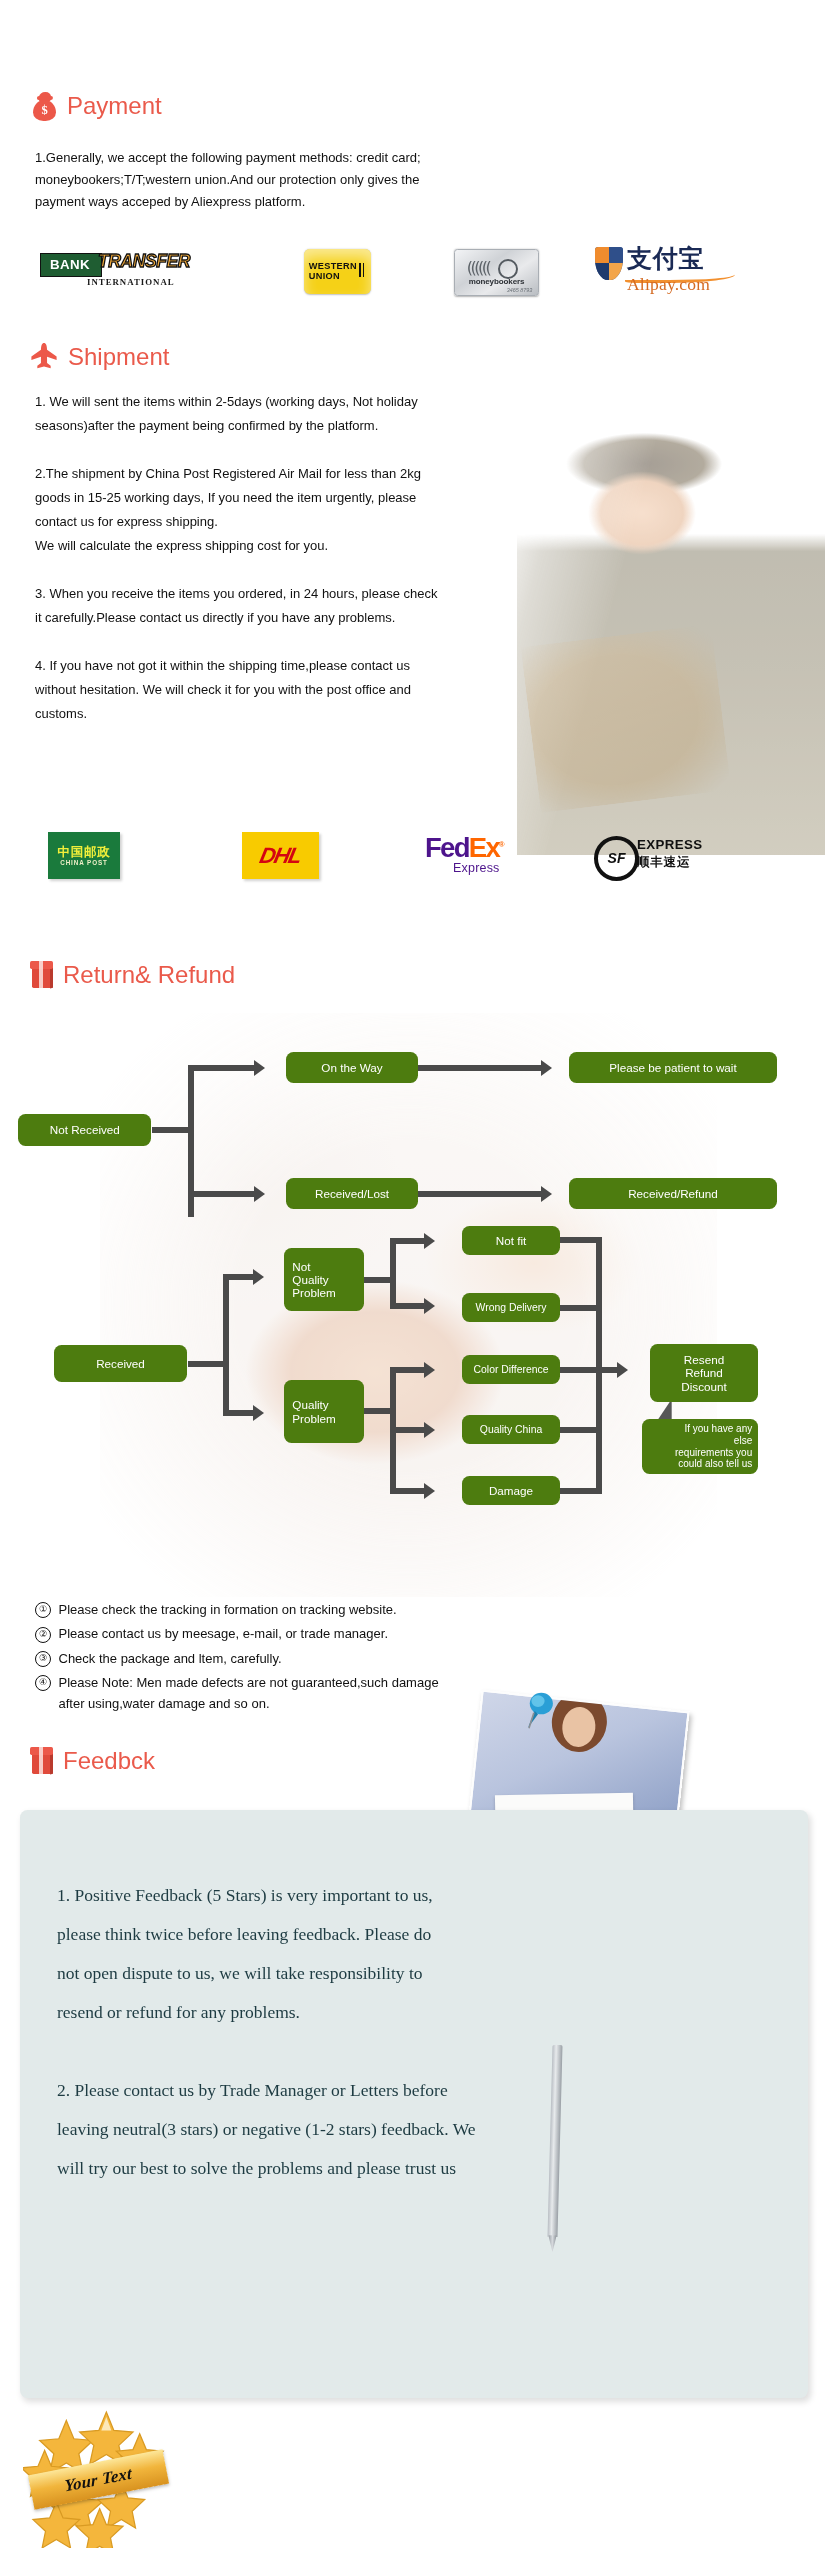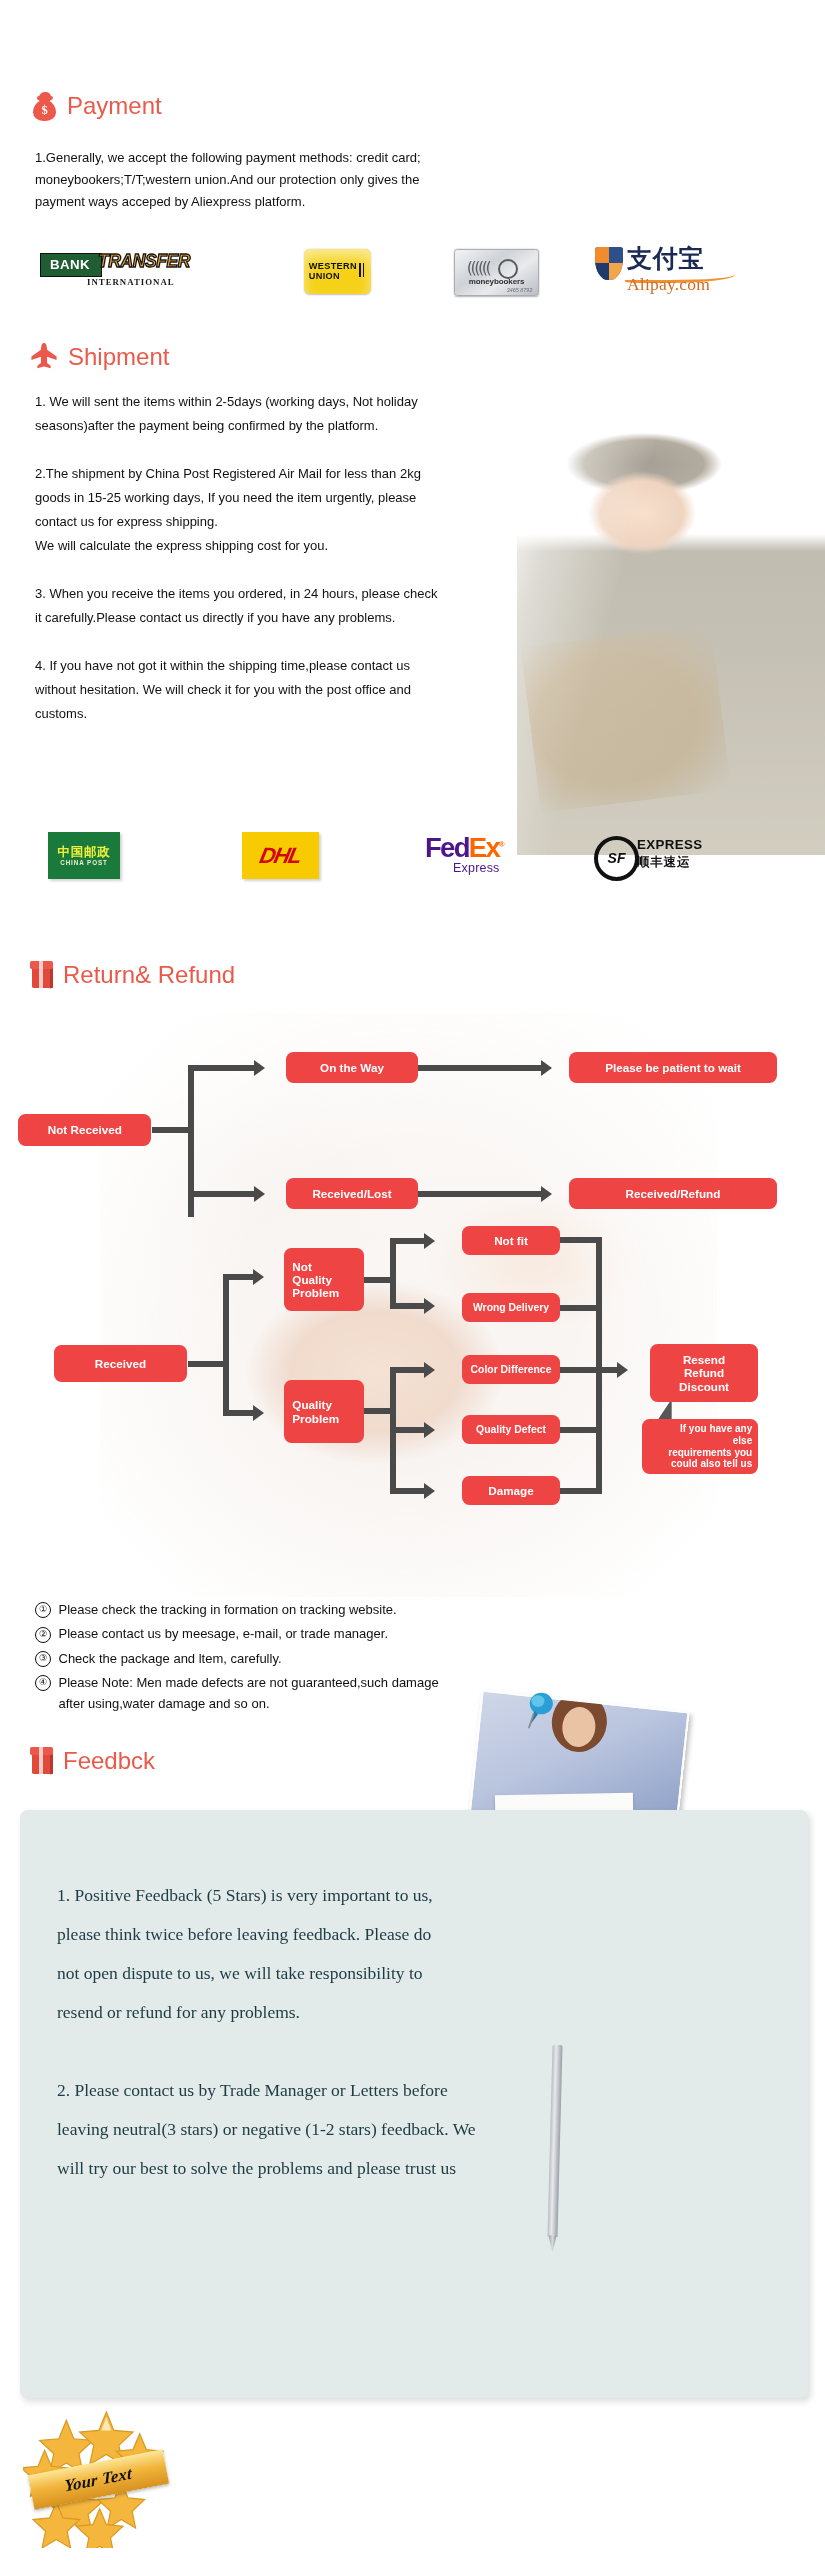--- a/index.html
+++ b/index.html
@@ -265,31 +265,30 @@
       linear-gradient(180deg,#f6f1ed 0%, #efe5df 100%);
     opacity:.45;
     -webkit-mask-image:radial-gradient(ellipse at 50% 50%, #000 40%, rgba(0,0,0,0) 88%);
             mask-image:radial-gradient(ellipse at 50% 50%, #000 40%, rgba(0,0,0,0) 88%);
   }
 
   
   .flow{position:absolute;left:0;top:1034px;width:826px;height:567px;}
   .fnode{
     position:absolute;
-    background:#ef4444;
+    background:#4d7c0f;
     color:#ffffff;
     border-radius:7.5px;
     display:flex;align-items:center;justify-content:center;
     text-align:center;
     font-size:11.7px;
     line-height:13.3px;
     padding:0 5.8px;
     box-sizing:border-box;
     white-space:pre-line;
-    font-weight:bold;
   }
   .fline{position:absolute;background:#4a4a4a;}
   .farrow{
     position:absolute;width:0;height:0;
     border-top:8.3px solid transparent;
     border-bottom:8.3px solid transparent;
     border-left:11.7px solid #4a4a4a;
   }
 
   
@@ -547,21 +546,21 @@
     <div class="fnode" style="left:569px;top:144px;width:208px;height:31px;">Received/Refund</div>
     <div class="fnode" style="left:54px;top:311px;width:133px;height:37px;">Received</div>
     <div class="fnode" style="left:284px;top:214px;width:80px;height:63px;justify-content:flex-start;text-align:left;padding-left:8.3px;">Not
 Quality
 Problem</div>
     <div class="fnode" style="left:284px;top:346px;width:80px;height:63px;justify-content:flex-start;text-align:left;padding-left:8.3px;">Quality
 Problem</div>
     <div class="fnode" style="left:462px;top:192px;width:98px;height:29px;">Not fit</div>
     <div class="fnode" style="left:462px;top:259px;width:98px;height:29px;font-size:10.4px;">Wrong Delivery</div>
     <div class="fnode" style="left:462px;top:321px;width:98px;height:29px;font-size:10.4px;">Color Difference</div>
-    <div class="fnode" style="left:462px;top:381px;width:98px;height:29px;font-size:10.4px;">Quality Defect</div>
+    <div class="fnode" style="left:462px;top:381px;width:98px;height:29px;font-size:10.4px;">Quality China</div>
     <div class="fnode" style="left:462px;top:442px;width:98px;height:29px;">Damage</div>
     <div class="fnode" style="left:650px;top:310px;width:108px;height:58px;">Resend
 Refund
 Discount</div>
     <div class="fnode" style="left:642px;top:385px;width:116px;height:55px;font-size:10px;line-height:11.7px;justify-content:flex-start;text-align:right;padding-left:22px;">If you have any else
 requirements you
 could also tell us</div>
   </div>
 
   <div class="numlist">

